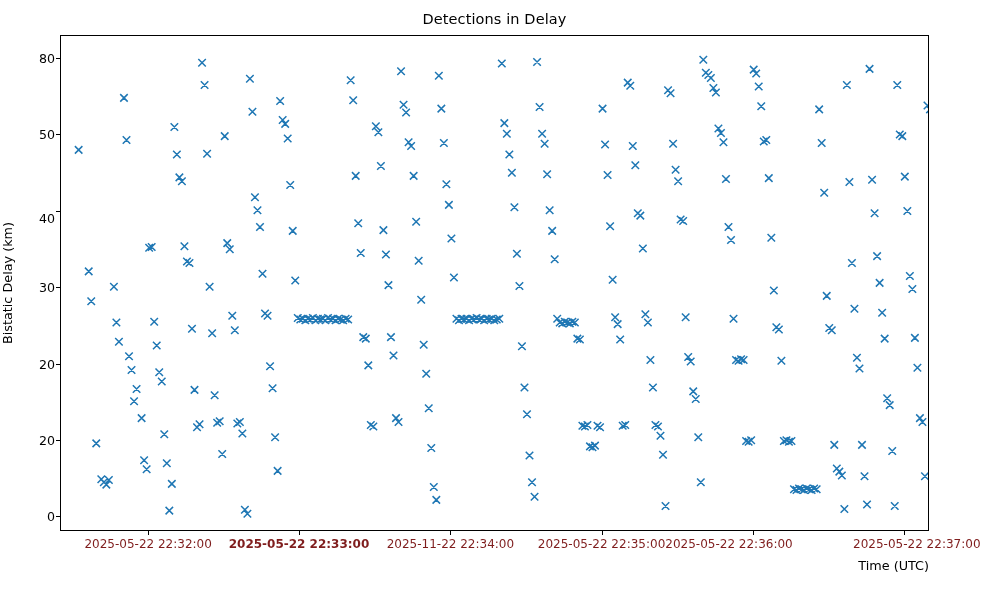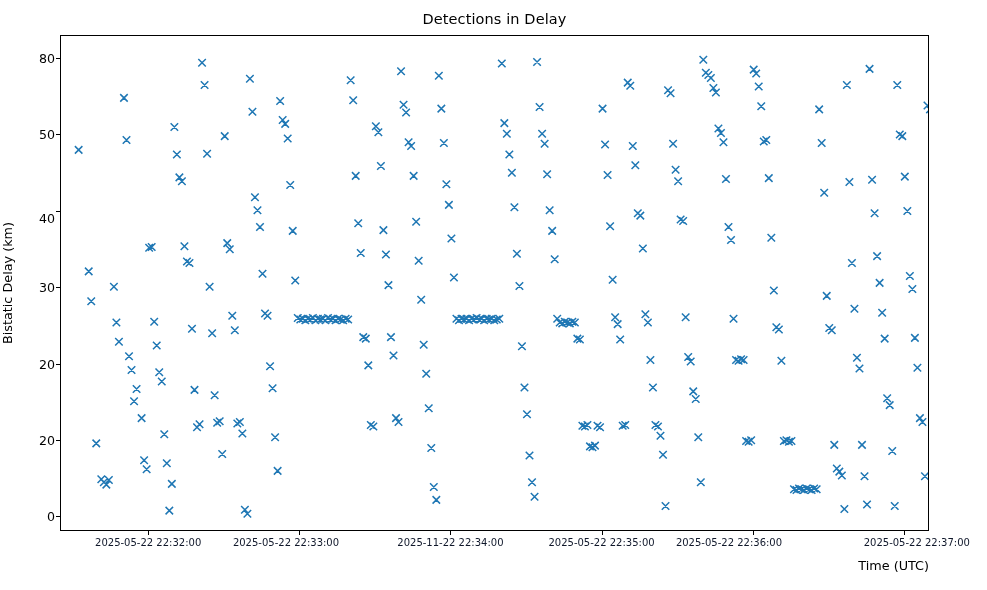--- a/index.html
+++ b/index.html
@@ -62,22 +62,22 @@
   .ytick-mark {
     position: absolute;
     left: 56px;
     width: 4px;
     height: 0;
     border-top: 1.1px solid #000000;
   }
   .xtick-label {
     position: absolute;
     top: 537px;
-    font-size: 10px;
-    color: #0f172a;
+    font-size: 12px;
+    color: #7f1d1d;
     transform: translateX(-50%);
     white-space: nowrap;
   }
   .xtick-mark {
     position: absolute;
     top: 531px;
     height: 4px;
     width: 0;
     border-left: 1.1px solid #000000;
   }
@@ -124,21 +124,21 @@
       <div class="ytick-mark" style="top: 516.479px;"></div>
       <div class="ytick-mark" style="top: 440.054px;"></div>
       <div class="ytick-mark" style="top: 363.629px;"></div>
       <div class="ytick-mark" style="top: 287.203px;"></div>
       <div class="ytick-mark" style="top: 210.778px;"></div>
       <div class="ytick-mark" style="top: 134.353px;"></div>
       <div class="ytick-mark" style="top: 57.9276px;"></div>
     </div>
   <div id="xtick-labels">
       <div class="xtick-label" style="left: 148.159px;">2025-05-22 22:32:00</div>
-      <div class="xtick-label" style="left: 286px;">2025-05-22 22:33:00</div>
+      <div class="xtick-label" style="left: 299px; font-weight: bold;">2025-05-22 22:33:00</div>
       <div class="xtick-label" style="left: 450.42px;">2025-11-22 22:34:00</div>
       <div class="xtick-label" style="left: 601.551px;">2025-05-22 22:35:00</div>
       <div class="xtick-label" style="left: 729px;">2025-05-22 22:36:00</div>
       <div class="xtick-label" style="left: 903.812px; margin-left: 13px;">2025-05-22 22:37:00</div>
     </div>
   <div id="xtick-marks">
       <div class="xtick-mark" style="left: 148.159px;"></div>
       <div class="xtick-mark" style="left: 299.29px;"></div>
       <div class="xtick-mark" style="left: 450.42px;"></div>
       <div class="xtick-mark" style="left: 601.551px;"></div>

